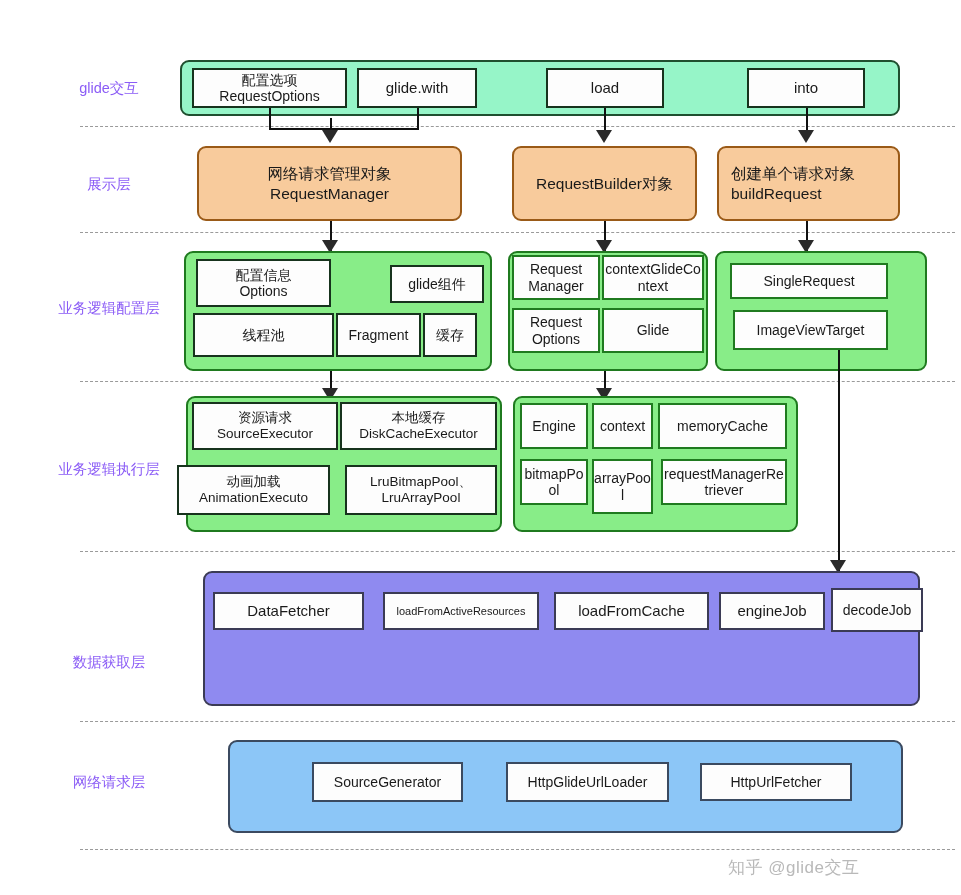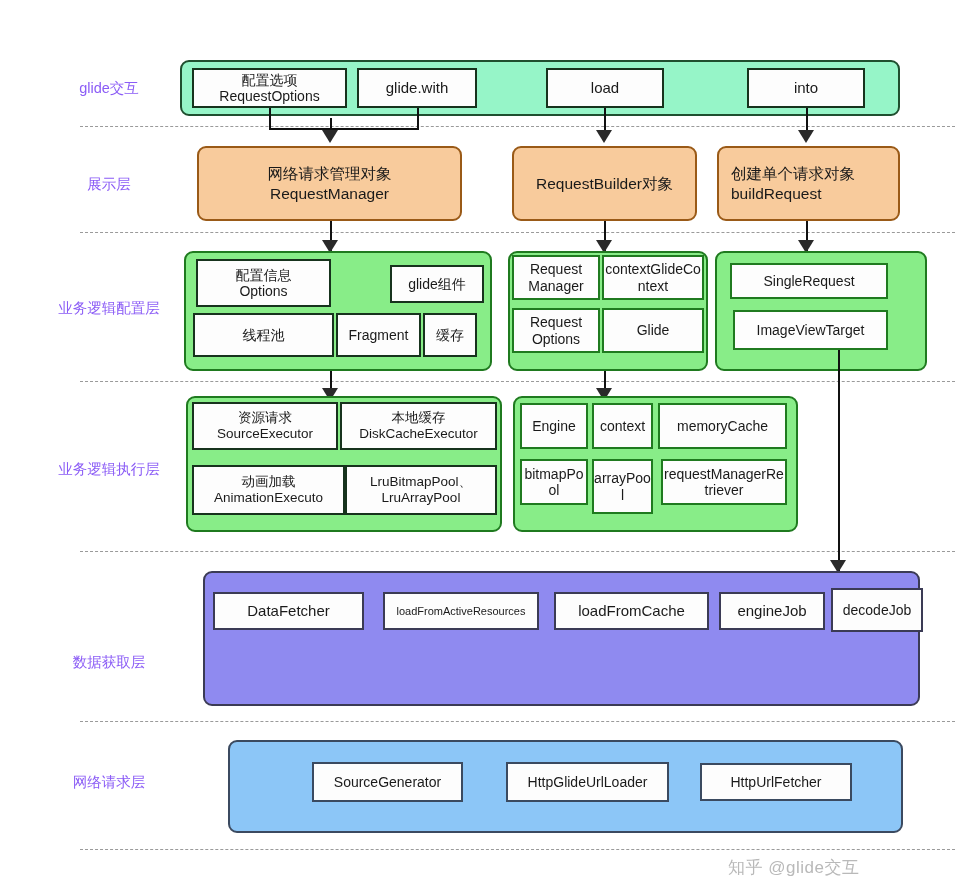--- a/index.html
+++ b/index.html
@@ -190,21 +190,21 @@
   <div class="vline" style="left:838px; top:350px; height:222px"></div>
   <div class="arrowhead" style="left:830px; top:560px"></div>
 
   <div class="band band-green" style="left:186px; top:396px; width:316px; height:136px"></div>
   <div class="node node-dark" style="left:192px; top:402px; width:146px; height:48px; font-size:13.5px">
     <span>资源请求<br>SourceExecutor</span>
   </div>
   <div class="node node-dark" style="left:340px; top:402px; width:157px; height:48px; font-size:13.5px">
     <span>本地缓存<br>DiskCacheExecutor</span>
   </div>
-  <div class="node node-dark" style="left:192px; top:465px; width:153px; height:50px; font-size:13.5px">
+  <div class="node node-dark" style="left:177px; top:465px; width:153px; height:50px; font-size:13.5px">
     <span>动画加载<br>AnimationExecuto</span>
   </div>
   <div class="node node-dark" style="left:345px; top:465px; width:152px; height:50px; font-size:13.5px">
     <span>LruBitmapPool、<br>LruArrayPool</span>
   </div>
 
   <div class="band band-green" style="left:513px; top:396px; width:285px; height:136px"></div>
   <div class="node node-green" style="left:520px; top:403px; width:68px; height:46px; font-size:14px">Engine</div>
   <div class="node node-green" style="left:592px; top:403px; width:61px; height:46px; font-size:14px">context</div>
   <div class="node node-green" style="left:658px; top:403px; width:129px; height:46px; font-size:14px">memoryCache</div>

